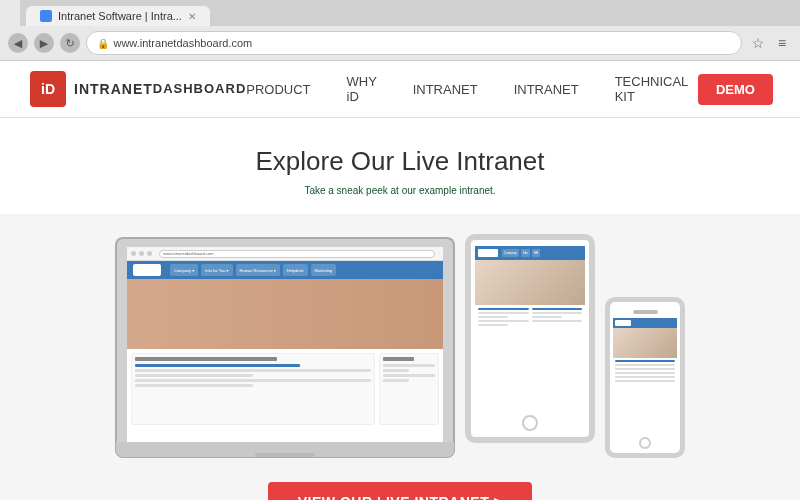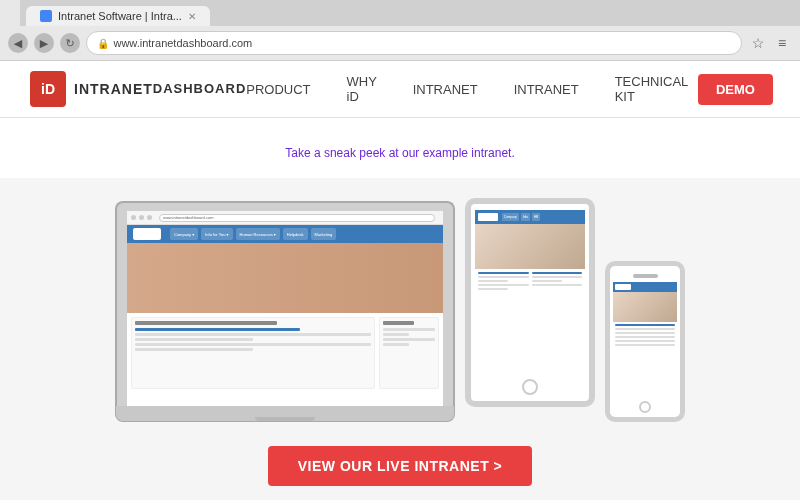--- a/index.html
+++ b/index.html
@@ -183,22 +183,22 @@
       padding: 28px 20px 18px;
       background: white;
     }
     .hero h1 {
       font-size: 26px;
       font-weight: 300;
       color: #333;
       margin-bottom: 8px;
     }
     .hero p {
-      font-size: 12px;
-      color: #6d28d9;
+      font-size: 10px;
+      color: #14532d;
     }
 
     
     .devices-section {
       background: #f5f5f5;
       display: flex;
       justify-content: center;
       align-items: flex-end;
       padding: 20px 20px 10px;
       gap: 10px;
@@ -540,20 +540,21 @@
       <li><a>PRODUCT</a></li>
       <li><a>WHY iD</a></li>
       <li><a>INTRANET</a></li>
       <li><a>INTRANET</a></li>
       <li><a>TECHNICAL KIT</a></li>
     </ul>
     <button class="nav-demo-btn">DEMO</button>
   </nav>
 
   <div class="hero">
+    <h1>Explore Our Live Intranet</h1>
     <p>Take a sneak peek at our example intranet.</p>
   </div>
 
   <div class="devices-section">
 
     <div class="laptop">
       <div class="laptop-screen-wrapper">
         <div class="laptop-screen">
 
           <div class="mini-browser">

